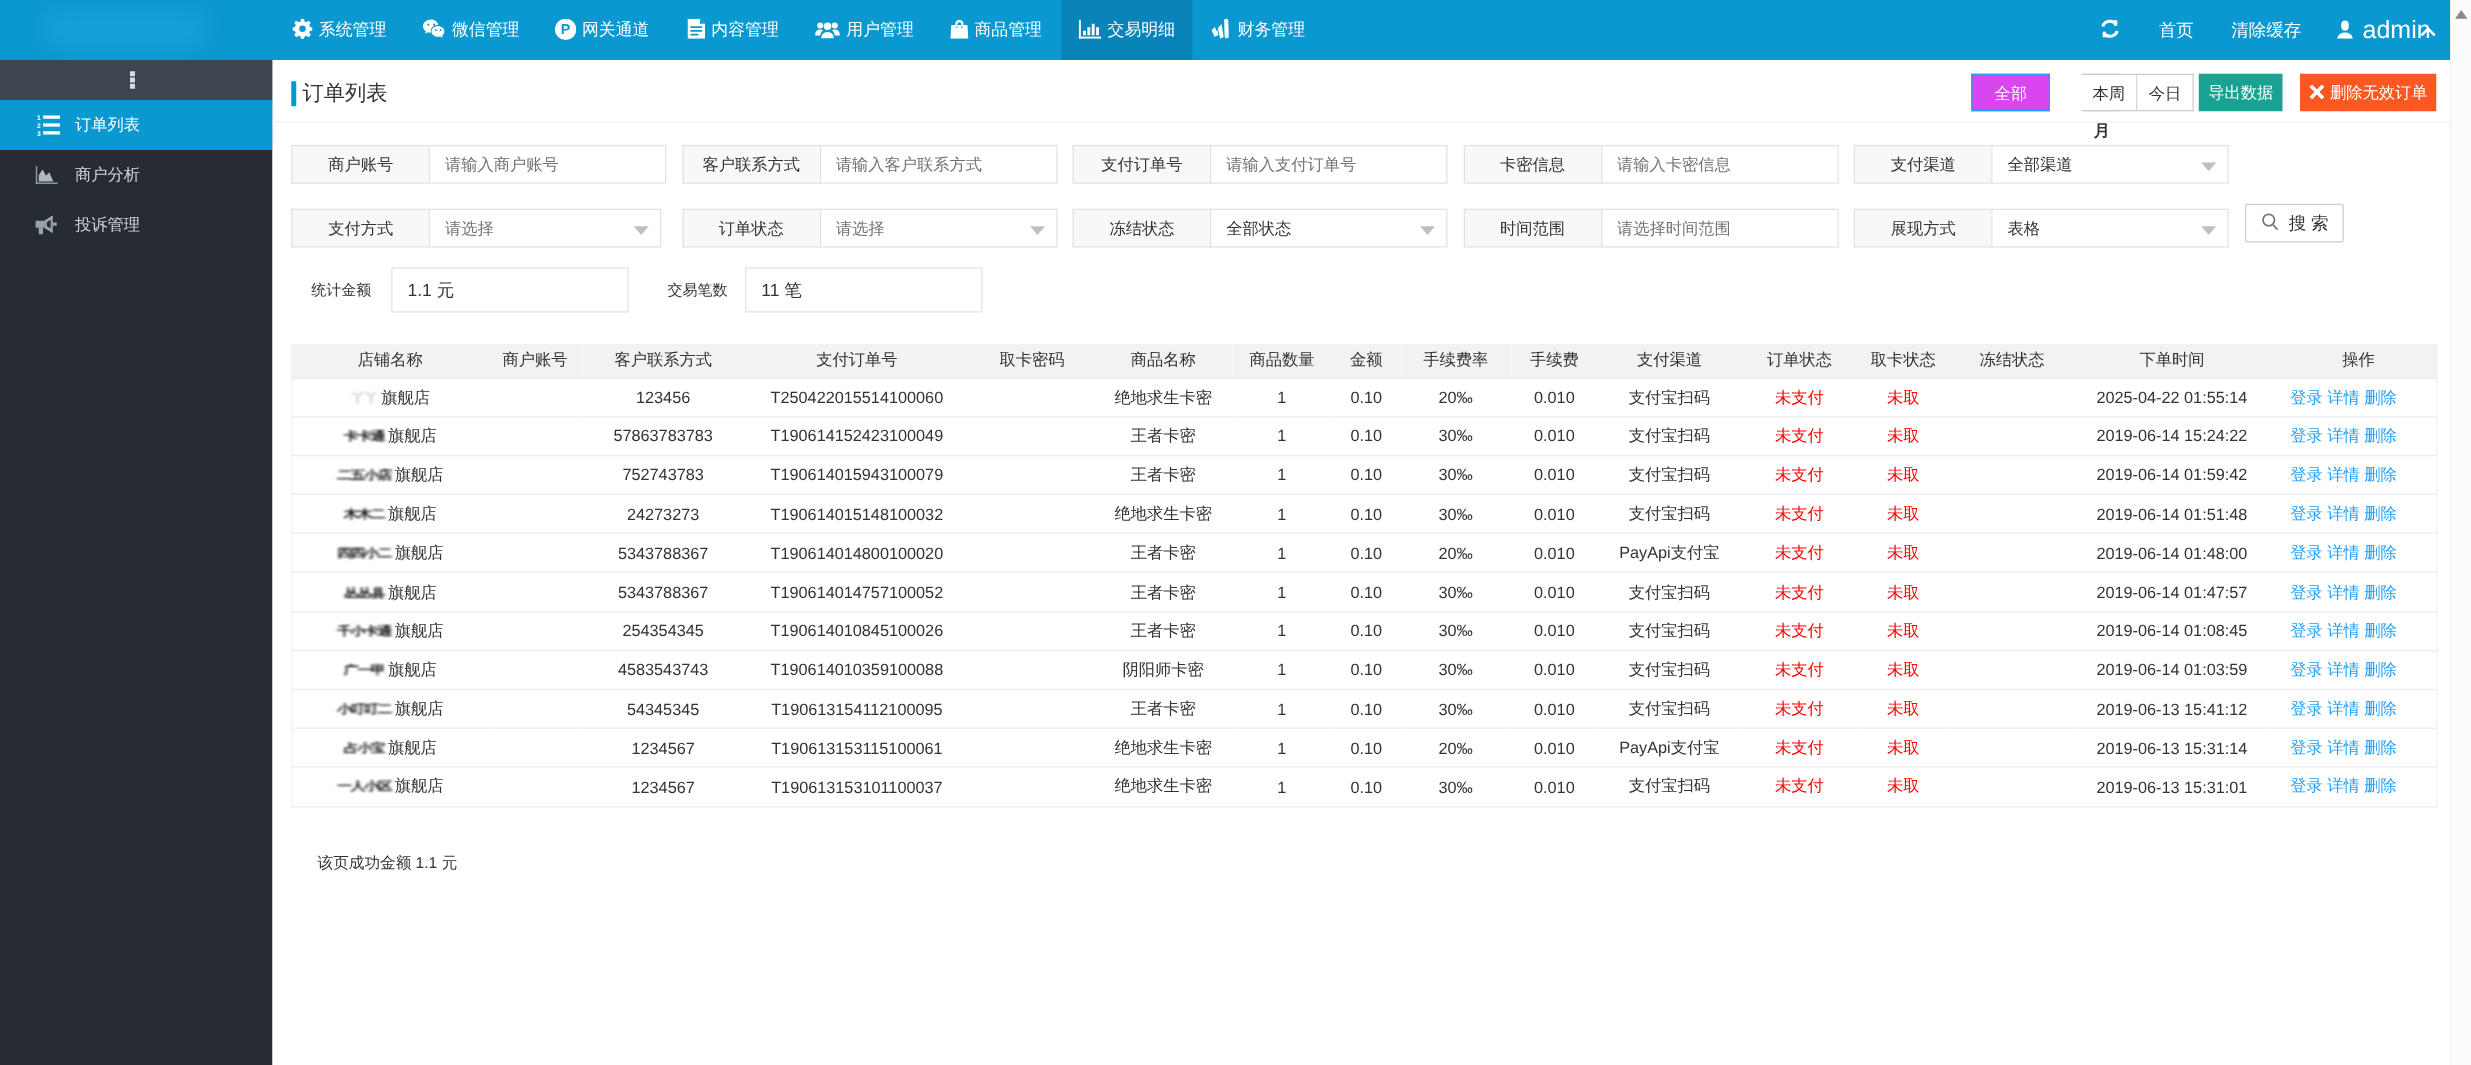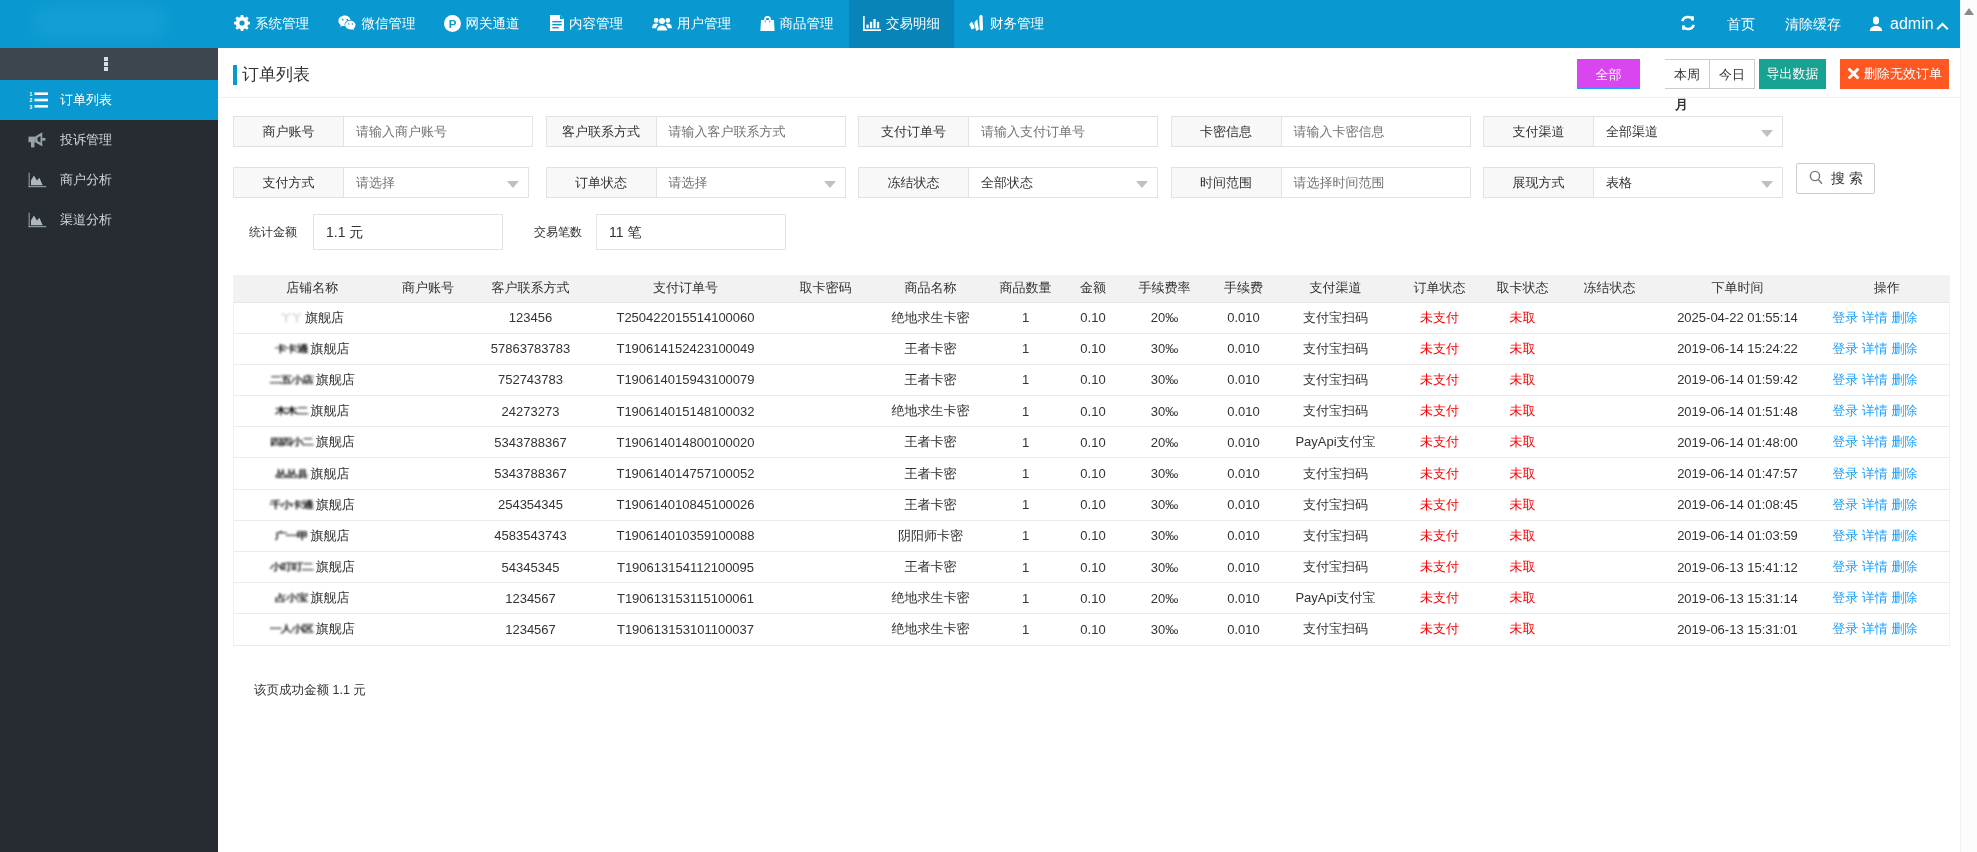--- a/index.html
+++ b/index.html
@@ -142,21 +142,21 @@
         <rect x="2.2" y="10.4" width="2.6" height="4.4" fill="#fff"></rect>
       </svg></div>
 <div class="nritem" style="left:1727px;font-size:14px">首页</div>
 <div class="nritem" style="left:1785px;font-size:14px">清除缓存</div>
 <div class="nritem" style="left:1869px;top:16px;height:auto;line-height:normal"><svg width="14" height="15" viewBox="0 0 14 15">
         <g fill="#fff">
           <path d="M4 3.4C4 1.5 5.3.4 7 .4s3 1.1 3 3v2.2c0 1.9-1.3 3-3 3S4 7.5 4 5.6z"></path>
           <path d="M.8 15c.3-3.2 2.8-5 6.2-5s5.9 1.8 6.2 5z"></path>
         </g>
       </svg></div>
-<div class="nritem" style="left:1890px;font-size:16px">admin</div>
+<div class="nritem" style="left:1890px;font-size:20px">admin</div>
 <div class="nritem" style="left:1936px;top:17px;height:auto;line-height:normal"><svg width="13" height="9" viewBox="0 0 13 9">
         <path fill="none" stroke="#fff" stroke-width="2" d="M1.2 7.3L6.5 2l5.3 5.3"></path>
       </svg></div>
 </div>
 <div id="sbar">
     <div class="arr"></div>
   </div>
 <div id="sidebar">
 <div id="sidehead">
       <div class="dots">
@@ -175,55 +175,43 @@
             <text x="1.5" y="5" font-family="Liberation Sans" font-size="5.4" font-weight="bold">1</text>
             <text x="1.5" y="11.3" font-family="Liberation Sans" font-size="5.4" font-weight="bold">2</text>
             <text x="1.5" y="17.6" font-family="Liberation Sans" font-size="5.4" font-weight="bold">3</text>
           </g>
         </svg>
       </span>
       <span class="stxt">订单列表</span>
     </div>
 <div class="sitem">
       <span class="sico">
+        <svg width="19" height="16" viewBox="0 0 19 16">
+          <g fill="#8a959e">
+            <rect x="0.6" y="0.8" width="1.2" height="14.4"></rect>
+            <rect x="0.6" y="14" width="17.6" height="1.2"></rect>
+            <path fill="#aeb8c1" d="M3 13.2V8.2L6 3.6l2.9 4.9 2.5-2.7 3.3 7.4z"></path>
+          </g>
+        </svg>
+      </span>
+      <span class="stxt">商户分析</span>
+    </div>
+<div class="sitem">
+      <span class="sico">
         <svg width="18" height="16" viewBox="0 0 18 16">
           <g fill="#98a3ab">
             <rect x="0.5" y="4.6" width="7" height="5.6"></rect>
             <rect x="3" y="10" width="3.4" height="5.4"></rect>
             <path d="M7.5 4.6L14.2 0.4v13.9L7.5 10.2zM9.2 5.8v2.9l3.3 2V3.7z" fill-rule="evenodd"></path>
             <path d="M7.5 4.6L14.2 0.4 14.2 2.6 9.4 5.6 9.4 9 14.2 11.9 14.2 14.3 7.5 10.2z"></path>
             <rect x="14.2" y="6" width="3.2" height="2.6"></rect>
           </g>
         </svg>
       </span>
       <span class="stxt">投诉管理</span>
-    </div>
-<div class="sitem">
-      <span class="sico">
-        <svg width="19" height="16" viewBox="0 0 19 16">
-          <g fill="#8a959e">
-            <rect x="0.6" y="0.8" width="1.2" height="14.4"></rect>
-            <rect x="0.6" y="14" width="17.6" height="1.2"></rect>
-            <path fill="#aeb8c1" d="M3 13.2V8.2L6 3.6l2.9 4.9 2.5-2.7 3.3 7.4z"></path>
-          </g>
-        </svg>
-      </span>
-      <span class="stxt">商户分析</span>
-    </div>
-<div class="sitem">
-      <span class="sico">
-        <svg width="19" height="16" viewBox="0 0 19 16">
-          <g fill="#8a959e">
-            <rect x="0.6" y="0.8" width="1.2" height="14.4"></rect>
-            <rect x="0.6" y="14" width="17.6" height="1.2"></rect>
-            <path fill="#aeb8c1" d="M3 13.2V8.2L6 3.6l2.9 4.9 2.5-2.7 3.3 7.4z"></path>
-          </g>
-        </svg>
-      </span>
-      <span class="stxt">渠道分析</span>
     </div>
 </div>
 <div id="content">
 <div id="titlebar"></div>
 <div id="title">订单列表</div>
 <div id="hline"></div>
 <div class="btn seg" id="b-all">全部</div>
 <div class="btn seg" id="b-m">本月</div>
 <div class="btn seg" id="b-w">本周</div>
 <div class="btn seg" id="b-d">今日</div>

